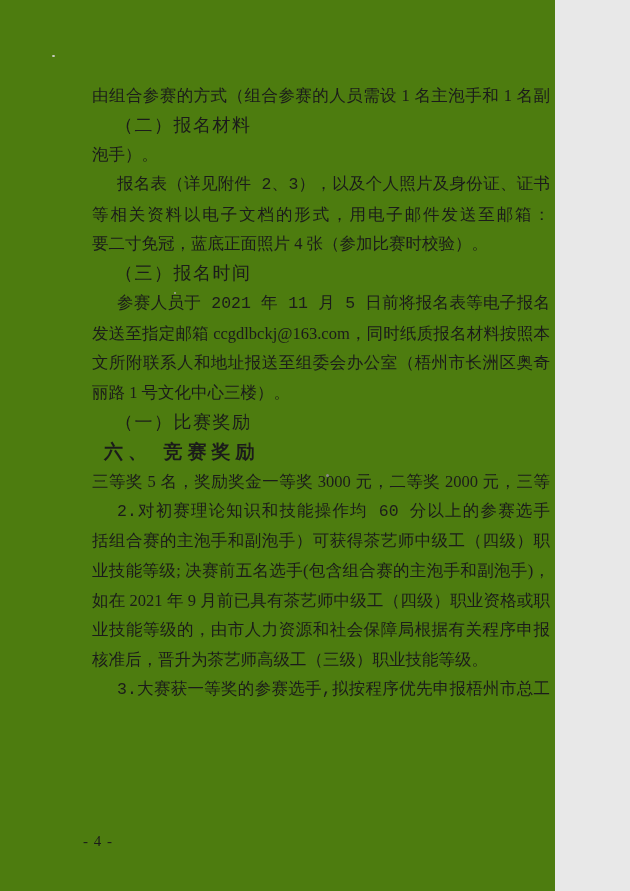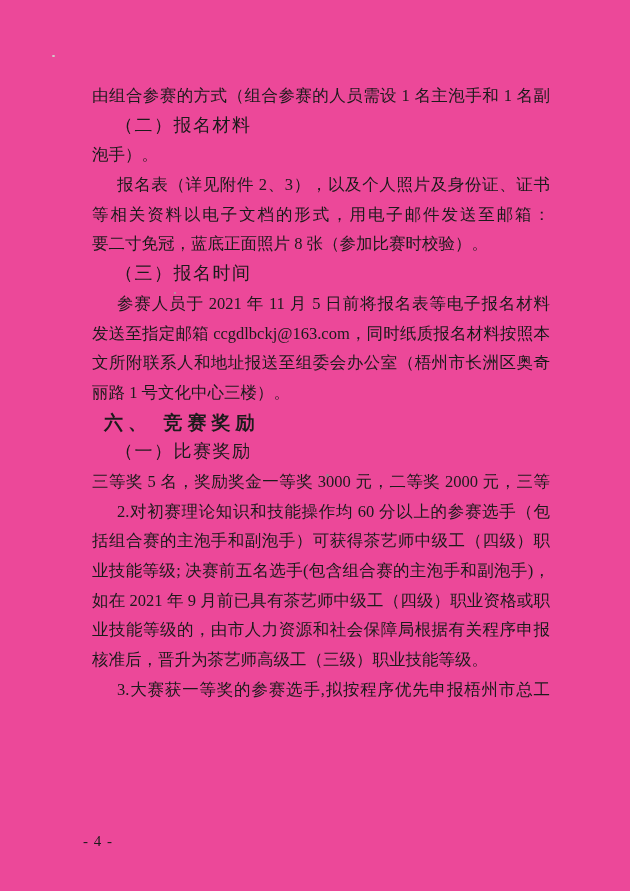--- a/index.html
+++ b/index.html
@@ -2,23 +2,23 @@
 <html><head>
 <meta charset="utf-8">
 <style>
   html, body {
     margin: 0;
     padding: 0;
     background: #e8e8e8;
   }
   .page {
     position: relative;
-    width: 630px;
+    width: 555px;
     height: 891px;
-    background: #ec4899;
+    background: #4d7c0f;
     overflow: hidden;
     font-family: "Liberation Serif", "DejaVu Serif", serif;
     color: #1b1b1b;
   }
   .doc {
     position: absolute;
     left: 92px;
     top: 81px;
     width: 458px;
     font-size: 16.5px;
@@ -31,21 +31,21 @@
   
   .line.j {
     white-space: normal;
     overflow: hidden;
     text-align: justify;
     text-align-last: justify;
   }
   
   .line.cont { }
   
-  .line.para { text-indent: 25px; }
+  .line.para { text-indent: 25px; font-family: Liberation Mono, monospace; }
   
   .line.sub {
     text-indent: 23px;
     font-size: 18px;
     letter-spacing: 1.5px;
   }
   
   .line.head {
     text-indent: 12px;
     font-family: "DejaVu Sans", "Liberation Sans", sans-serif;
@@ -74,28 +74,28 @@
 <body>
 
 <div class="page">
 
   <div class="doc">
       <div class="line cont j">由组合参赛的方式（组合参赛的人员需设 1 名主泡手和 1 名副</div>
       <div class="line sub">（二）报名材料</div>
       <div class="line cont">泡手）。</div>
       <div class="line para j">报名表（详见附件 2、3），以及个人照片及身份证、证书</div>
       <div class="line cont j">等相关资料以电子文档的形式，用电子邮件发送至邮箱：</div>
-      <div class="line cont">要二寸免冠，蓝底正面照片 8 张（参加比赛时校验）。</div>
+      <div class="line cont">要二寸免冠，蓝底正面照片 4 张（参加比赛时校验）。</div>
       <div class="line sub">（三）报名时间</div>
       <div class="line para j">参赛人员于 2021 年 11 月 5 日前将报名表等电子报名材料</div>
       <div class="line cont j">发送至指定邮箱 ccgdlbckj@163.com，同时纸质报名材料按照本</div>
       <div class="line cont j">文所附联系人和地址报送至组委会办公室（梧州市长洲区奥奇</div>
       <div class="line cont">丽路 1 号文化中心三楼）。</div>
+      <div class="line sub">（一）比赛奖励</div>
       <div class="line head">六、 竞赛奖励</div>
-      <div class="line sub">（一）比赛奖励</div>
       <div class="line cont j">三等奖 5 名，奖励奖金一等奖 3000 元，二等奖 2000 元，三等</div>
       <div class="line para j">2.对初赛理论知识和技能操作均 60 分以上的参赛选手（包</div>
       <div class="line cont j">括组合赛的主泡手和副泡手）可获得茶艺师中级工（四级）职</div>
       <div class="line cont j">业技能等级; 决赛前五名选手(包含组合赛的主泡手和副泡手)，</div>
       <div class="line cont j">如在 2021 年 9 月前已具有茶艺师中级工（四级）职业资格或职</div>
       <div class="line cont j">业技能等级的，由市人力资源和社会保障局根据有关程序申报</div>
       <div class="line cont">核准后，晋升为茶艺师高级工（三级）职业技能等级。</div>
       <div class="line para j">3.大赛获一等奖的参赛选手,拟按程序优先申报梧州市总工</div>
     </div>
 

